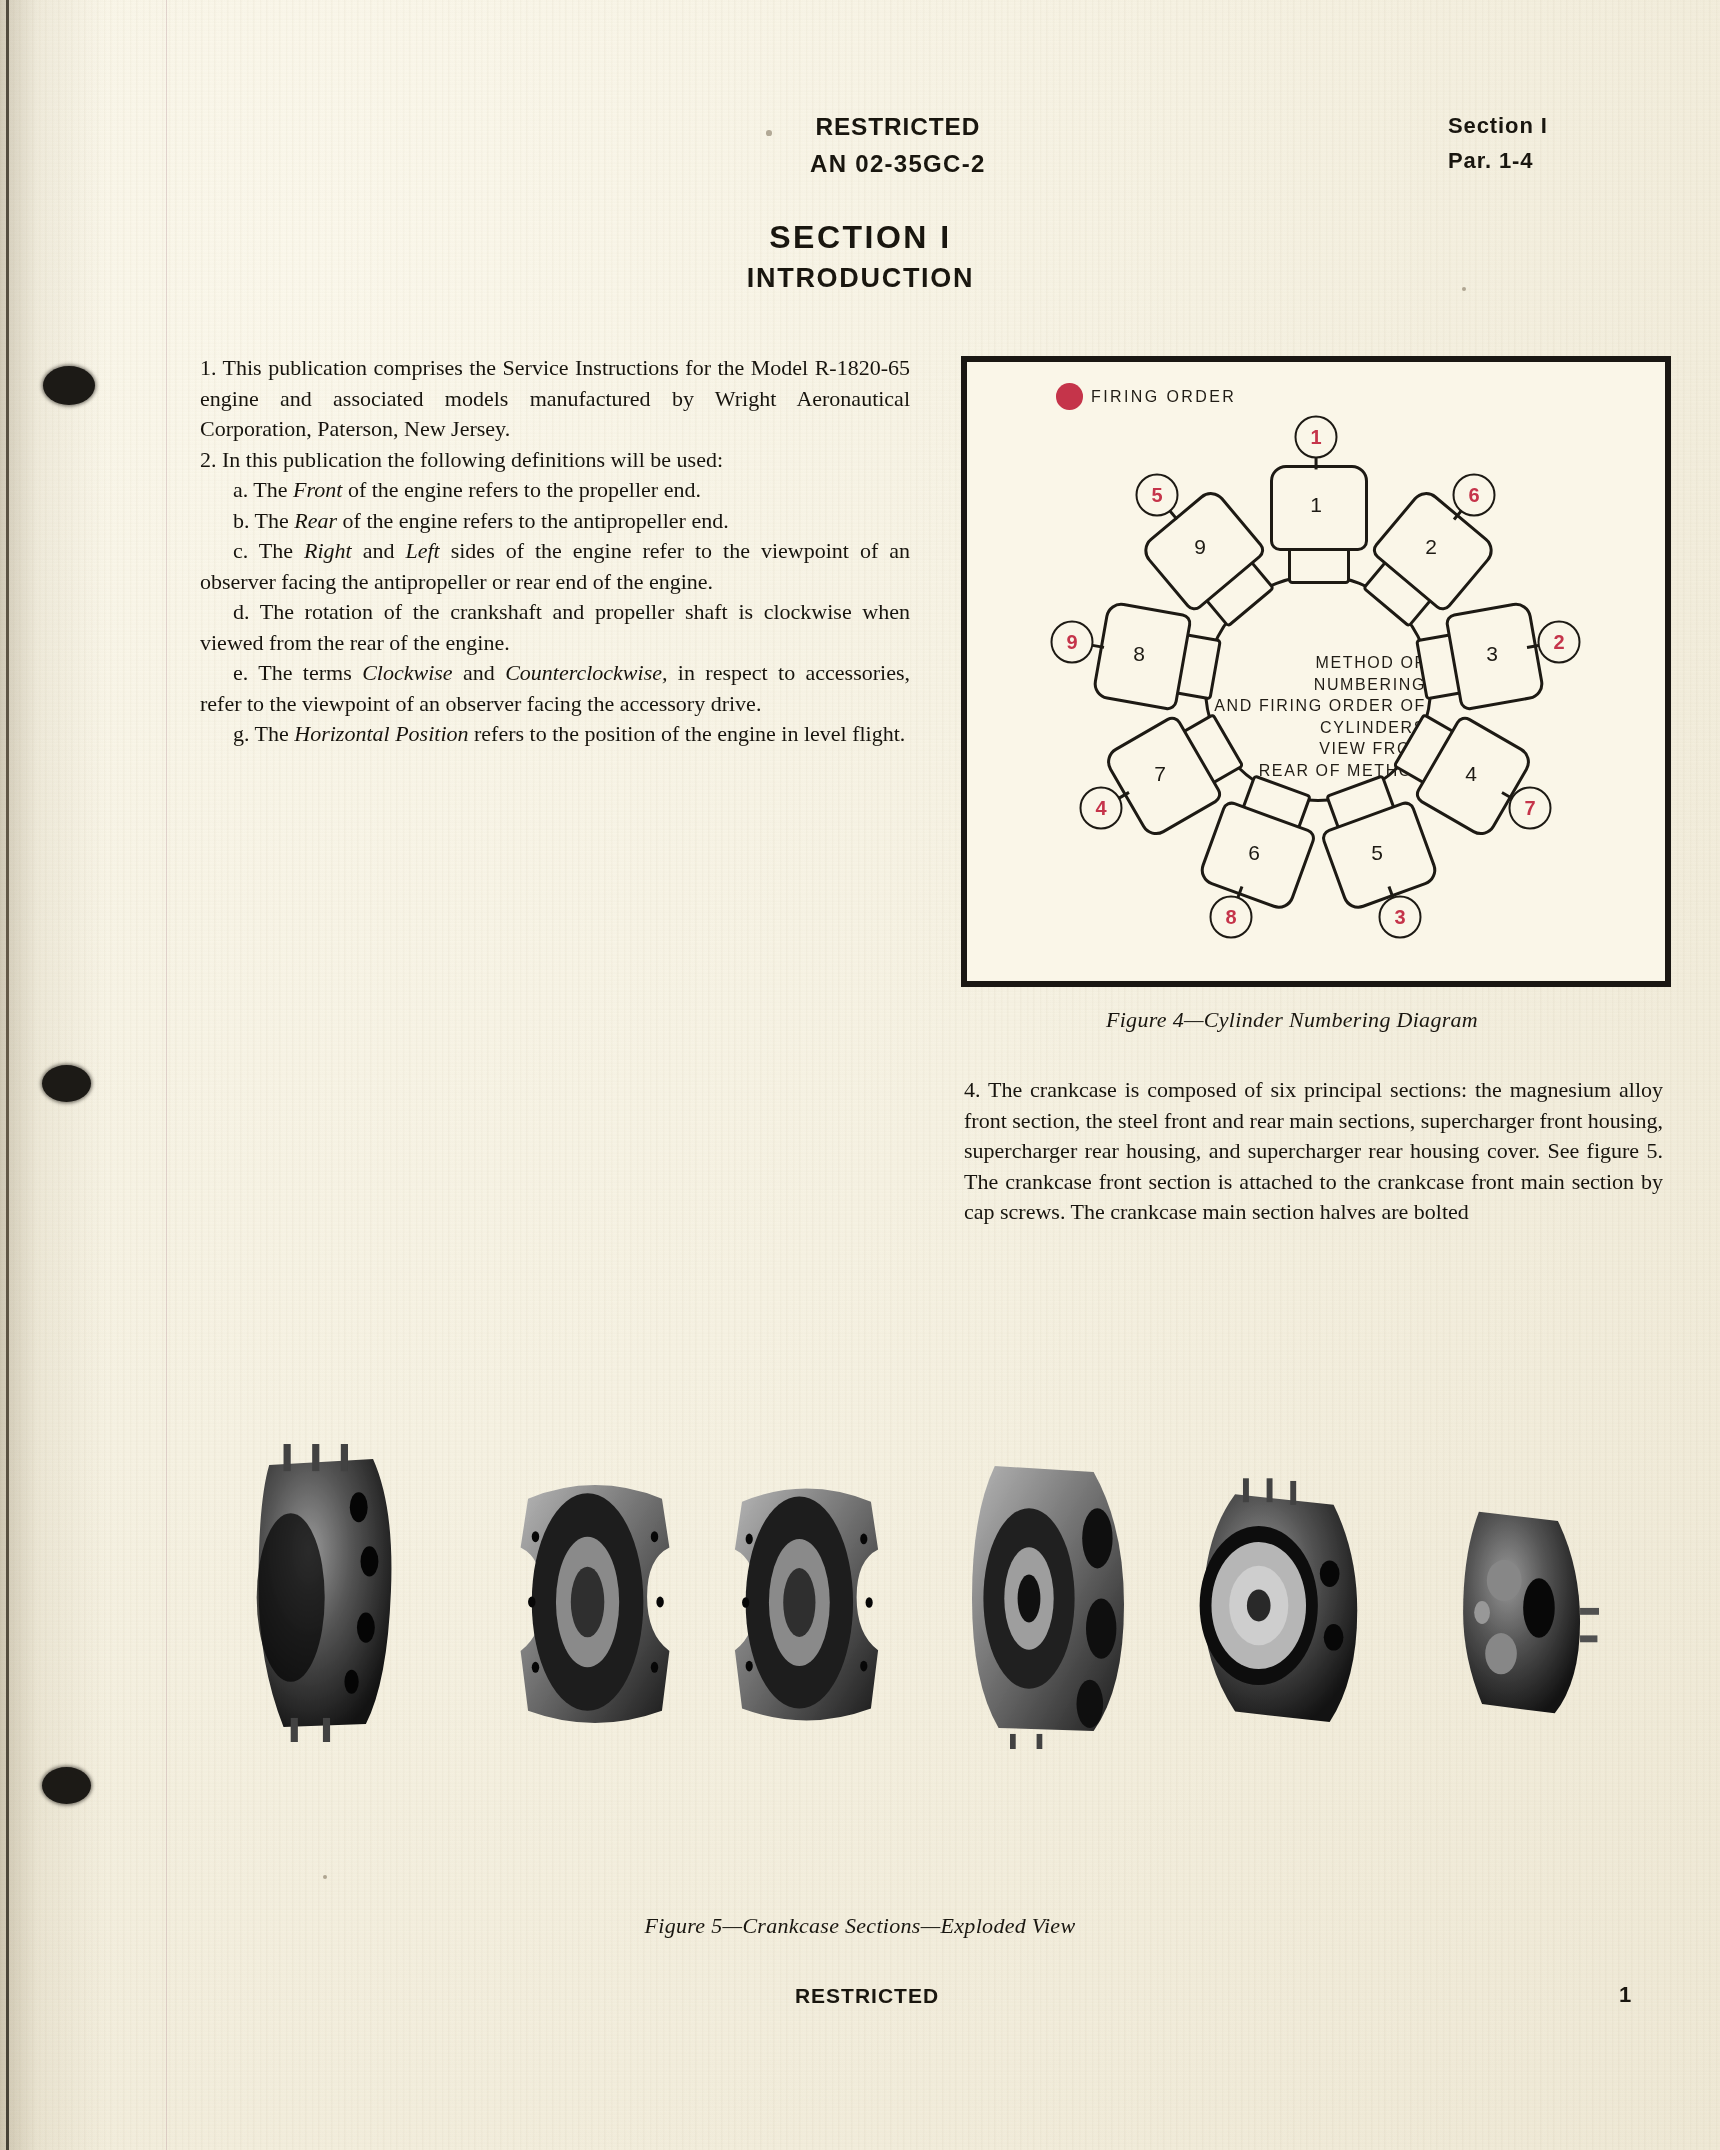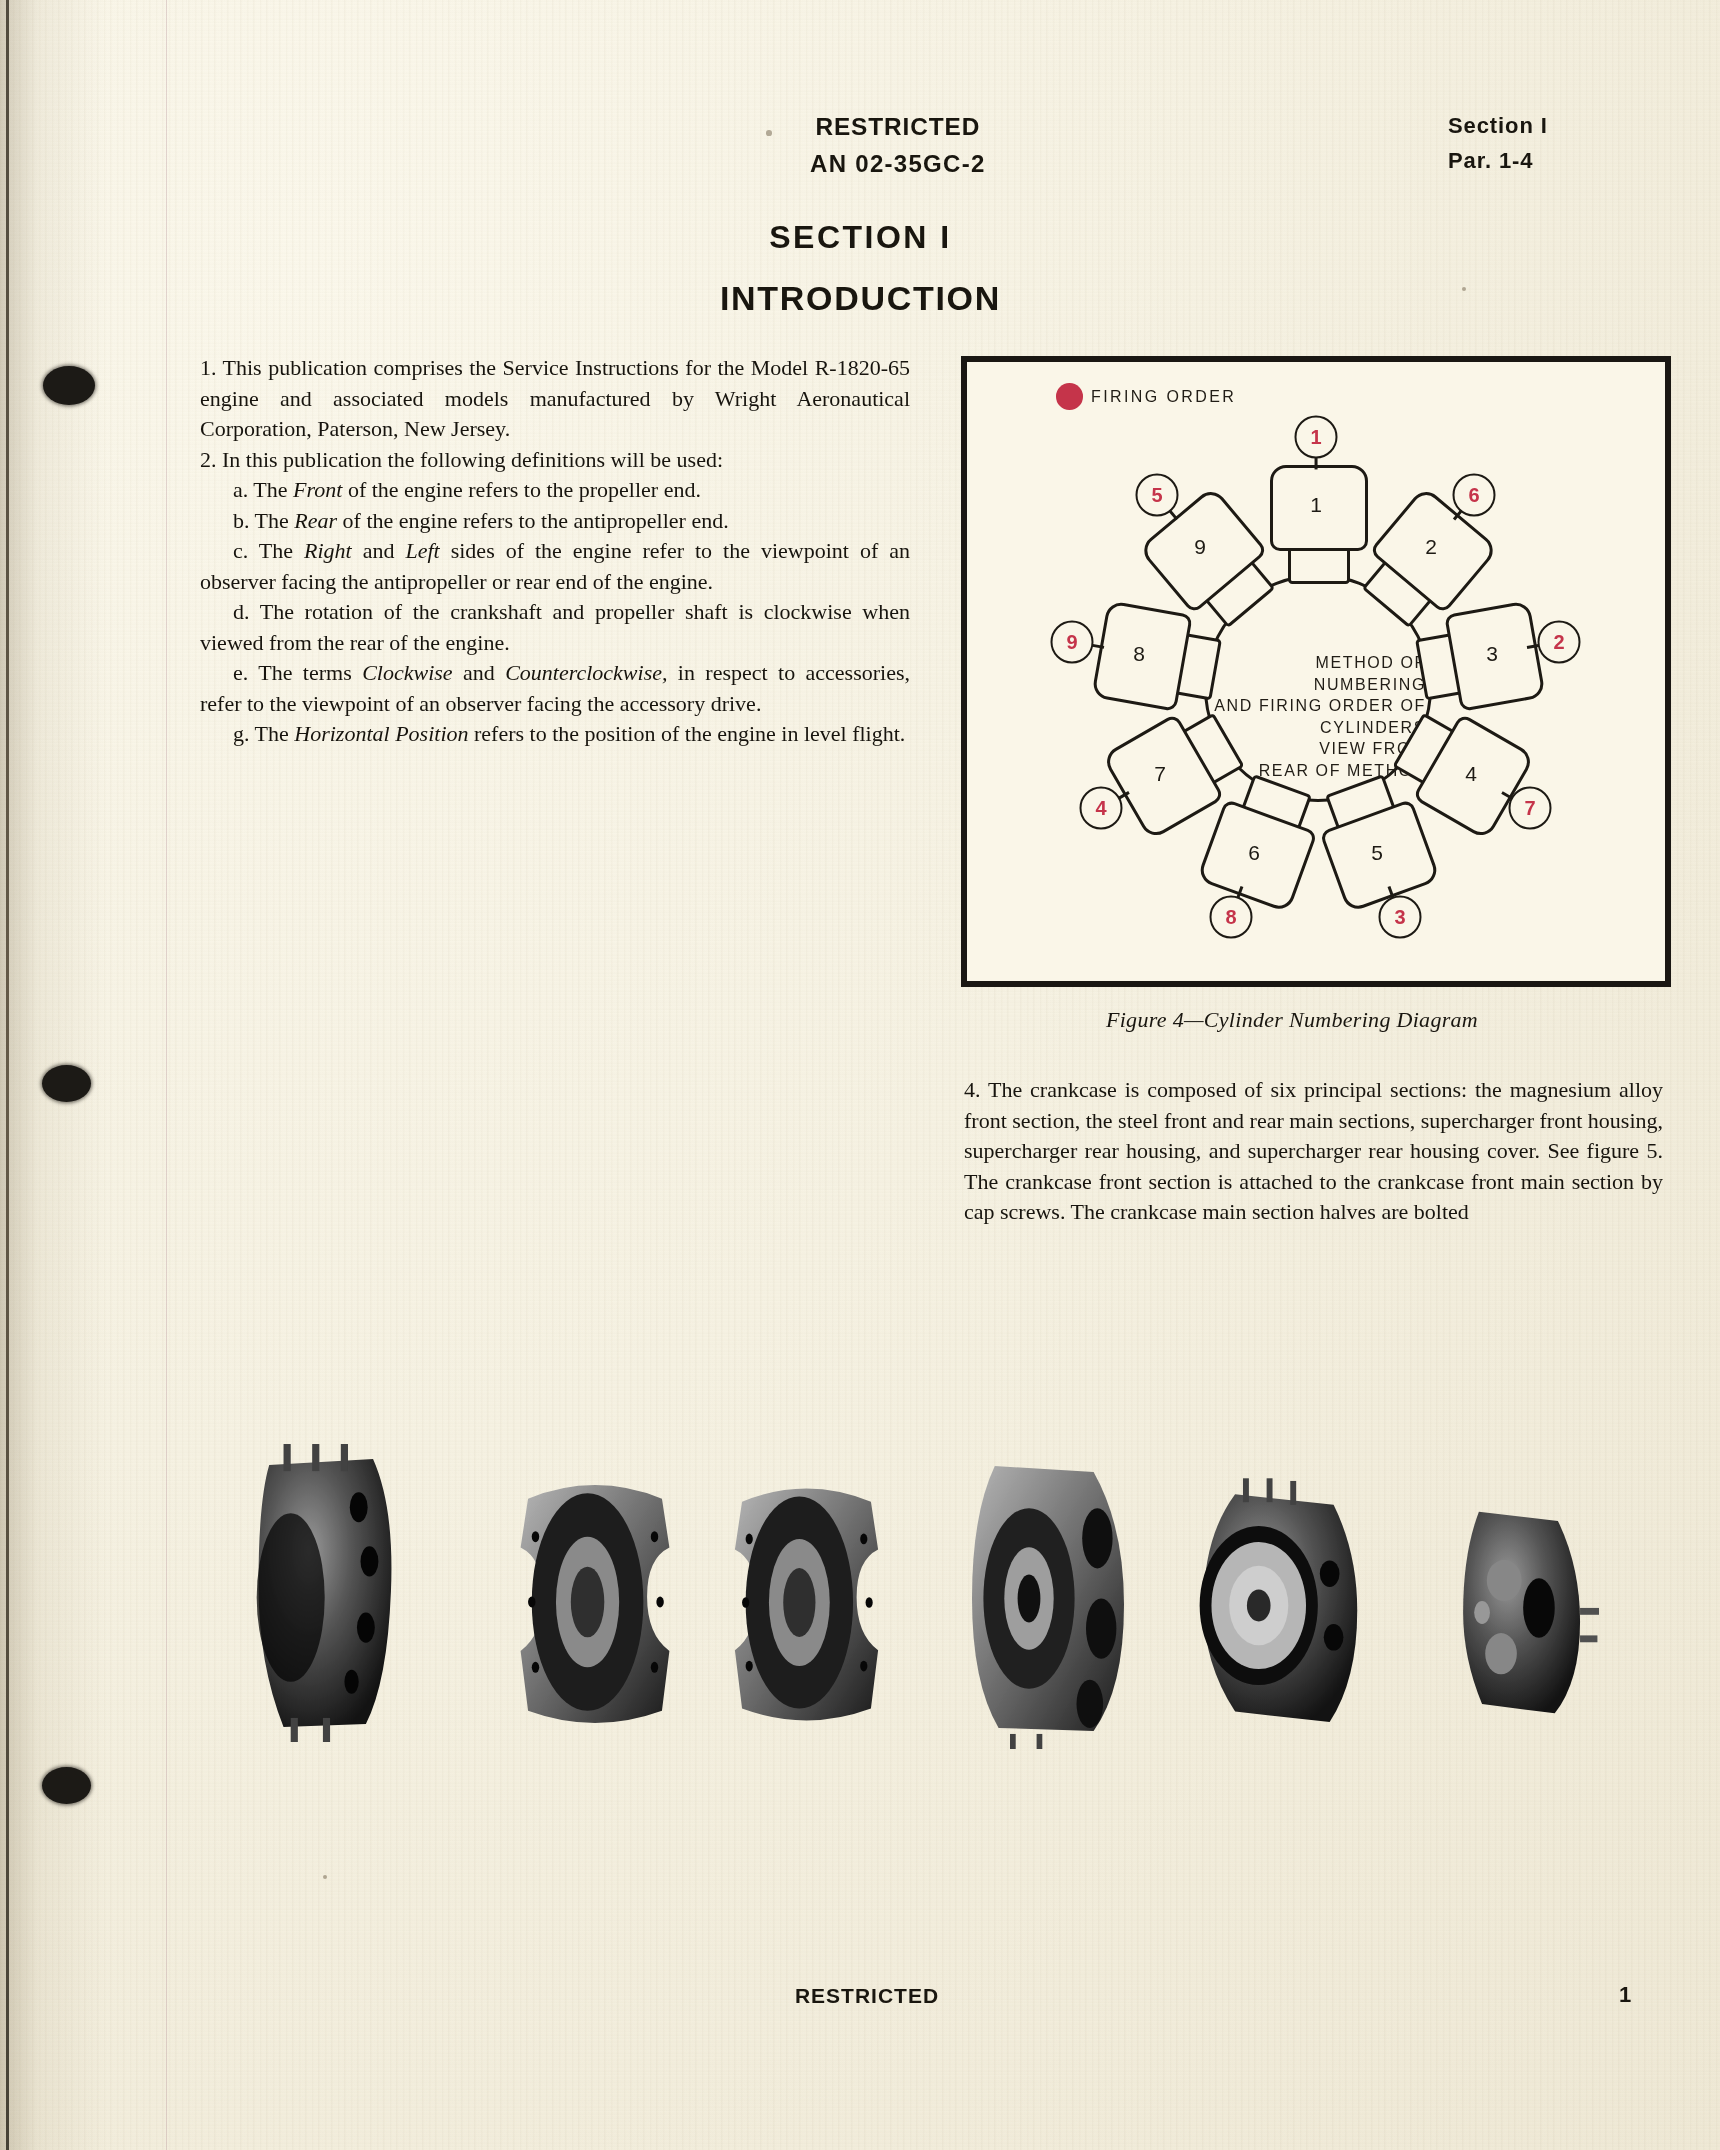--- a/index.html
+++ b/index.html
@@ -52,21 +52,21 @@
     font-weight:bold;color:#19160f;
     letter-spacing:0.9px;
   }
   .hdr-l1{font-size:24.4px;line-height:1.0;}
   .hdr-l2{font-size:24px;line-height:1.0;margin-top:12.2px;letter-spacing:1.3px;}
   .hdr-r1{font-size:22px;line-height:1.0;}
   .hdr-r2{font-size:22px;line-height:1.0;margin-top:13px;}
 
   .title-wrap{position:absolute;left:0;top:219px;width:1721px;text-align:center;}
   .title-sec{font-size:32px;letter-spacing:2.5px;}
-  .title-intro{font-size:34px;letter-spacing:1.7px;margin-top:23px;}
+  .title-intro{font-size:27px;letter-spacing:1.7px;margin-top:7px;}
 
   
   .col{
     position:absolute;
     font-size:22px;
     line-height:30.5px;
     color:#17140e;
     text-align:justify;
     text-justify:inter-word;
     hyphens:none;
@@ -413,20 +413,21 @@
           <path d="M24 6 L74 10 Q88 30 88 54 Q88 80 72 94 L26 90 Q14 70 14 50 Q14 24 24 6 Z" fill="url(#g5)"></path>
             <ellipse cx="40" cy="36" rx="11" ry="9" fill="#8b867d"></ellipse>
             <ellipse cx="62" cy="48" rx="10" ry="13" fill="#17150f"></ellipse>
             <ellipse cx="38" cy="68" rx="10" ry="9" fill="#8b867d"></ellipse>
             <circle cx="26" cy="50" r="5" fill="#9b958b"></circle>
             <rect x="88" y="48" width="13" height="3" fill="#5a564f"></rect>
             <rect x="88" y="60" width="11" height="3" fill="#5a564f"></rect>
         </g>
       </svg>
     </div>
+  <div class="fig5-cap">Figure 5—Crankcase Sections—Exploded View</div>
 
   <div class="col" id="right-col">
     <p>4. The crankcase is composed of six principal sections: the magnesium alloy front section, the steel front and rear main sections, supercharger front housing, supercharger rear housing, and supercharger rear housing cover. See figure 5. The crankcase front section is attached to the crankcase front main section by cap screws. The crankcase main section halves are bolted</p>
   </div>
 
   <div class="footer-r stencil">RESTRICTED</div>
   <div class="footer-pg stencil">1</div>
 </div>
 
 

